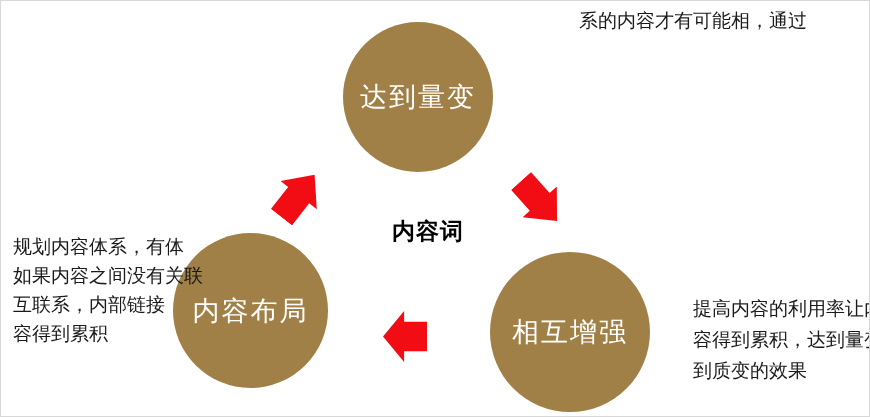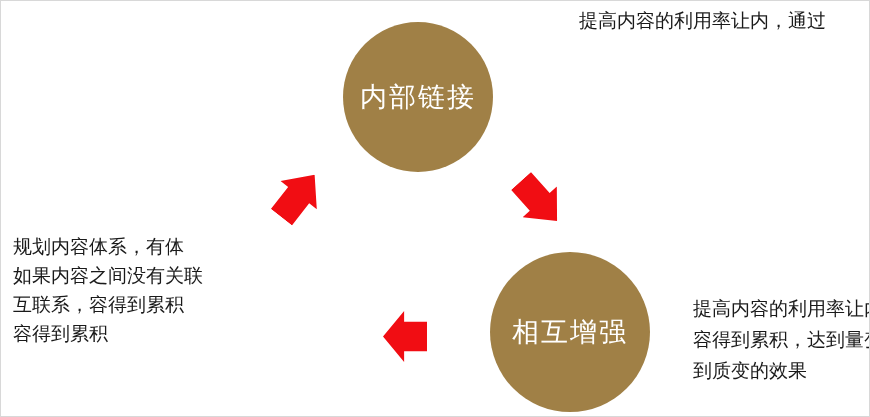--- a/index.html
+++ b/index.html
@@ -64,49 +64,53 @@
   .tb-top-right{left:578px;top:5px;line-height:29px;}
   .tb-left{left:12px;top:231px;line-height:29px;}
   .tb-bottom-right{left:692px;top:292px;line-height:31px;}
 </style>
 </head>
 <body>
 
 <div class="canvas">
 
   <div class="circle circle-top">
-    <span class="circle-label">内部链接</span>
+    <span class="circle-label">达到量变</span>
   </div>
 
+  <div class="circle circle-bl">
+    <span class="circle-label">内容布局</span>
+  </div>
 
   <div class="circle circle-br">
     <span class="circle-label">相互增强</span>
   </div>
 
+  <div class="center-label">内容词</div>
 
   <div class="arrow arrow-up-right">
     <div class="arrow-shape"></div>
   </div>
 
   <div class="arrow arrow-down-right">
     <div class="arrow-shape"></div>
   </div>
 
   <div class="arrow arrow-left">
     <div class="arrow-shape"></div>
   </div>
 
   <div class="textblock tb-top-right">
-    <div>提高内容的利用率让内，通过</div>
+    <div>系的内容才有可能相，通过</div>
   </div>
 
   <div class="textblock tb-left">
     <div>规划内容体系，有体</div>
     <div>如果内容之间没有关联</div>
-    <div>互联系，容得到累积</div>
+    <div>互联系，内部链接</div>
     <div>容得到累积</div>
   </div>
 
   <div class="textblock tb-bottom-right">
     <div>提高内容的利用率让内</div>
     <div>容得到累积，达到量变</div>
     <div>到质变的效果</div>
   </div>
 
 </div>

